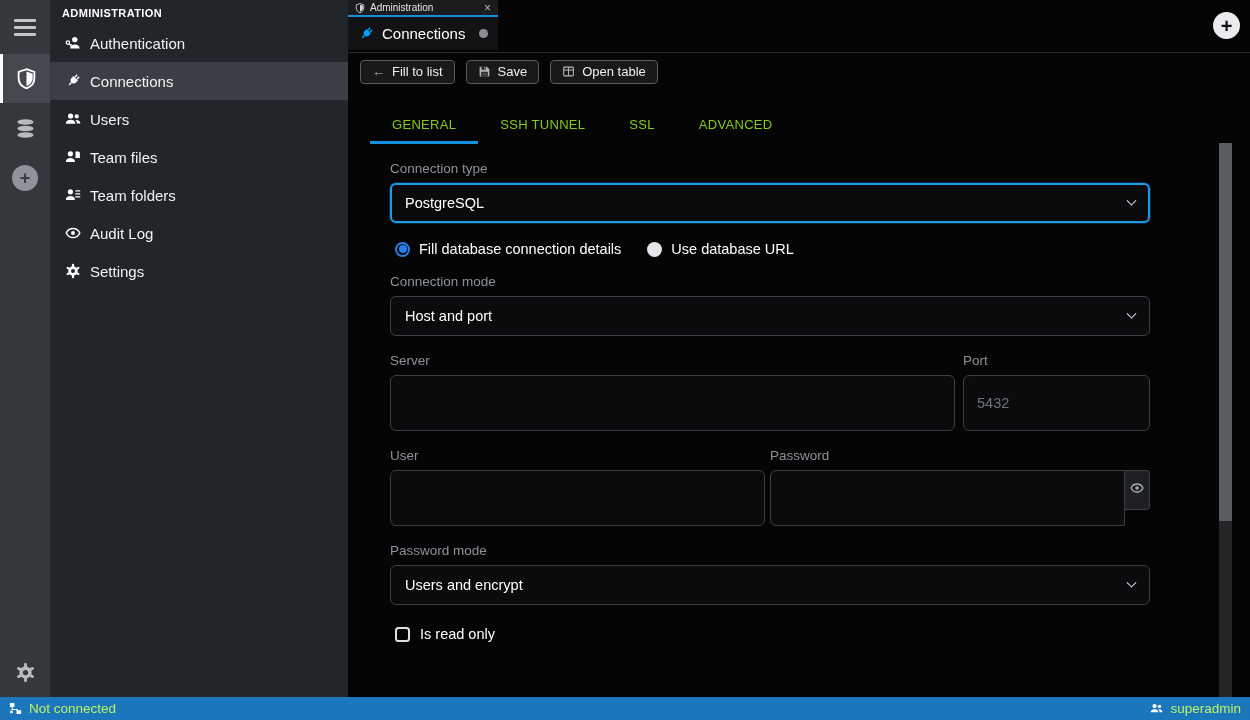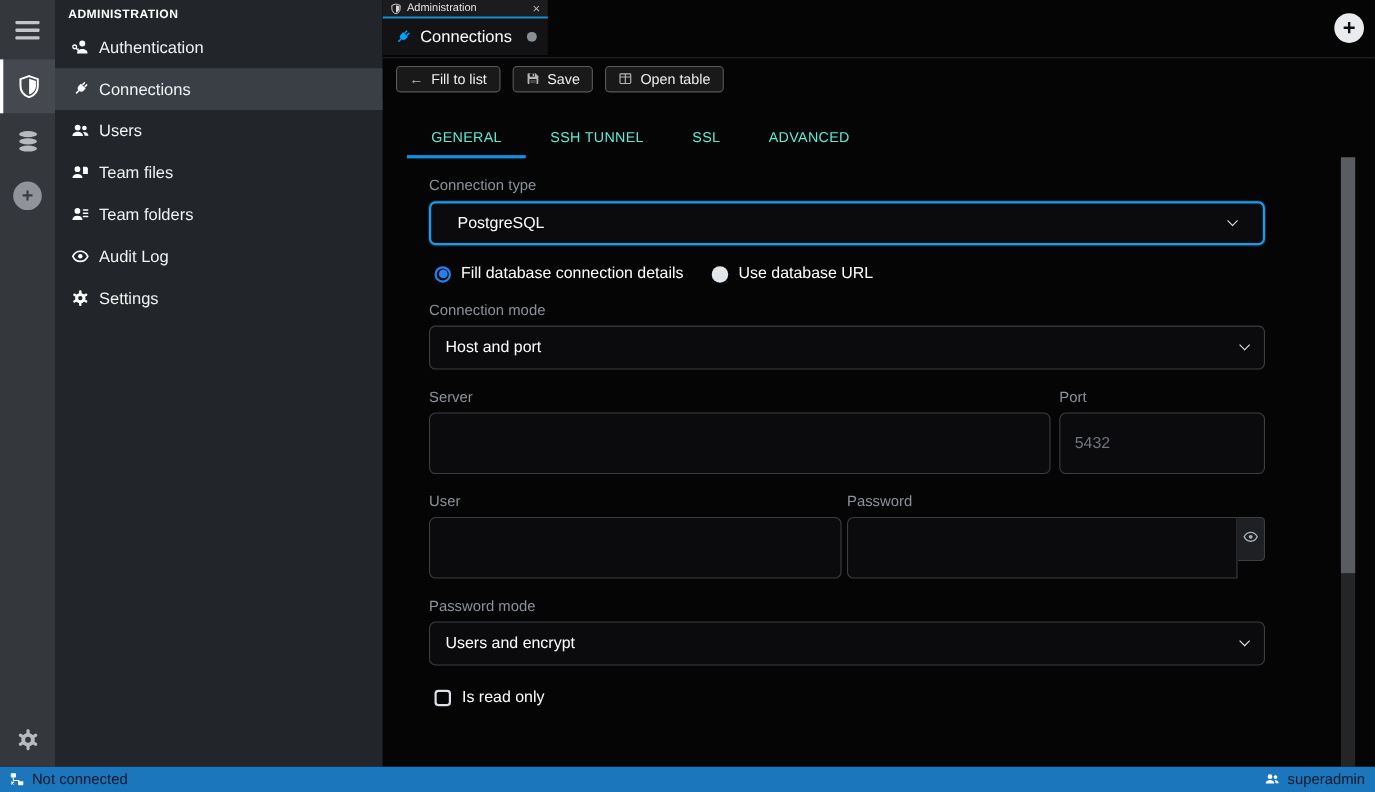--- a/index.html
+++ b/index.html
@@ -57,31 +57,31 @@
     background:#191919; border:1px solid #5a5a5a; border-radius:4px; color:#efefef; font-size:13px; cursor:pointer; }
   .tool-btn .icon { display:flex; color:#b5b5b5; --hole:#191919; font-size:13px; line-height:1; }
   .tool-btn .icon svg { width:13px; height:13px; }
 
   .content { flex:1; padding-left:22px; position:relative; overflow:hidden; }
   .breadcrumb { margin-top:19px; font-size:18px; font-weight:bold; }
   .breadcrumb .sep { margin:0 7px; color:#ffffff; }
   .bc-highlight { color:#1ba9f5; }
 
   .form-tabs { display:flex; margin-top:17px; }
-  .form-tab { padding:10px 22px 9px; font-size:13px; letter-spacing:.3px; color:#5eead4;
+  .form-tab { padding:10px 22px 9px; font-size:13px; letter-spacing:.3px; color:#84cc16;
     border-bottom:3px solid transparent; cursor:pointer; }
   .form-tab.active { border-bottom-color:#1190e0; }
 
   .form { width:760px; margin-left:20px; margin-top:12px; }
   .f-label { color:#8b929b; font-size:13.5px; margin:17px 0 7px; }
   .f-label:first-child { }
   .selectbox { height:40px; background:#0b0b0d; border:1px solid #3b3e42; border-radius:6px;
     display:flex; align-items:center; justify-content:space-between; padding:0 14px;
     font-size:14.5px; color:#fff; cursor:pointer; }
-  .selectbox.focused { border:2px solid #1e9be6; padding:0 24px; box-shadow:0 0 0 1px rgba(30,155,230,.25); }
+  .selectbox.focused { border:2px solid #1e9be6; padding:0 13px; box-shadow:0 0 0 1px rgba(30,155,230,.25); }
   .chev { width:7px; height:7px; border-right:1.7px solid #dfe3e8; border-bottom:1.7px solid #dfe3e8;
     transform:rotate(45deg) translate(-2px,-2px); }
   input.f-input { width:100%; height:56px; background:#0b0b0d; border:1px solid #3b3e42; border-radius:6px;
     color:#fff; font-size:14.5px; padding:0 13px; font-family:"Liberation Sans", sans-serif; outline:none; }
   input.f-input::placeholder { color:#6f757d; }
 
   .radio-row { display:flex; gap:26px; margin:18px 0 2px 5px; align-items:center; }
   .radio-opt { display:flex; align-items:center; gap:9px; font-size:14.5px; color:#fff; cursor:pointer; }
   .radio { width:15px; height:15px; border-radius:50%; position:relative; flex-shrink:0; }
   .radio.checked { background:#0b0b0d; border:2px solid #2b7de9; }
@@ -97,21 +97,21 @@
   .pw-eye svg { width:14px; height:14px; }
 
   .check-row { display:flex; align-items:center; gap:10px; margin:21px 0 0 5px; font-size:14.5px; color:#fff; }
   .checkbox { width:15px; height:15px; border:2px solid #dde2e8; border-radius:3.5px; background:transparent; cursor:pointer; }
 
   .scrolltrack { position:absolute; top:53px; bottom:0; right:18px; width:13px; background:#232527; }
   .scrollthumb { position:absolute; top:0; left:0; width:13px; height:378px; background:#595c60; cursor:grab; }
 
   
   .statusbar { position:absolute; left:0; right:0; bottom:0; height:23px; background:#1b76bc;
-    display:flex; align-items:center; justify-content:space-between; padding:0 9px; font-size:13.5px; color:#0f172a; }
+    display:flex; align-items:center; justify-content:space-between; padding:0 9px; font-size:13.5px; color:#bef264; }
   .status-group { display:flex; align-items:center; gap:7px; }
   .statusbar .icon { display:flex; color:#fff; }
   .statusbar .icon svg { width:13px; height:13px; }
 </style>
 </head>
 <body>
 
 <div class="app">
 
   <div class="rail">

